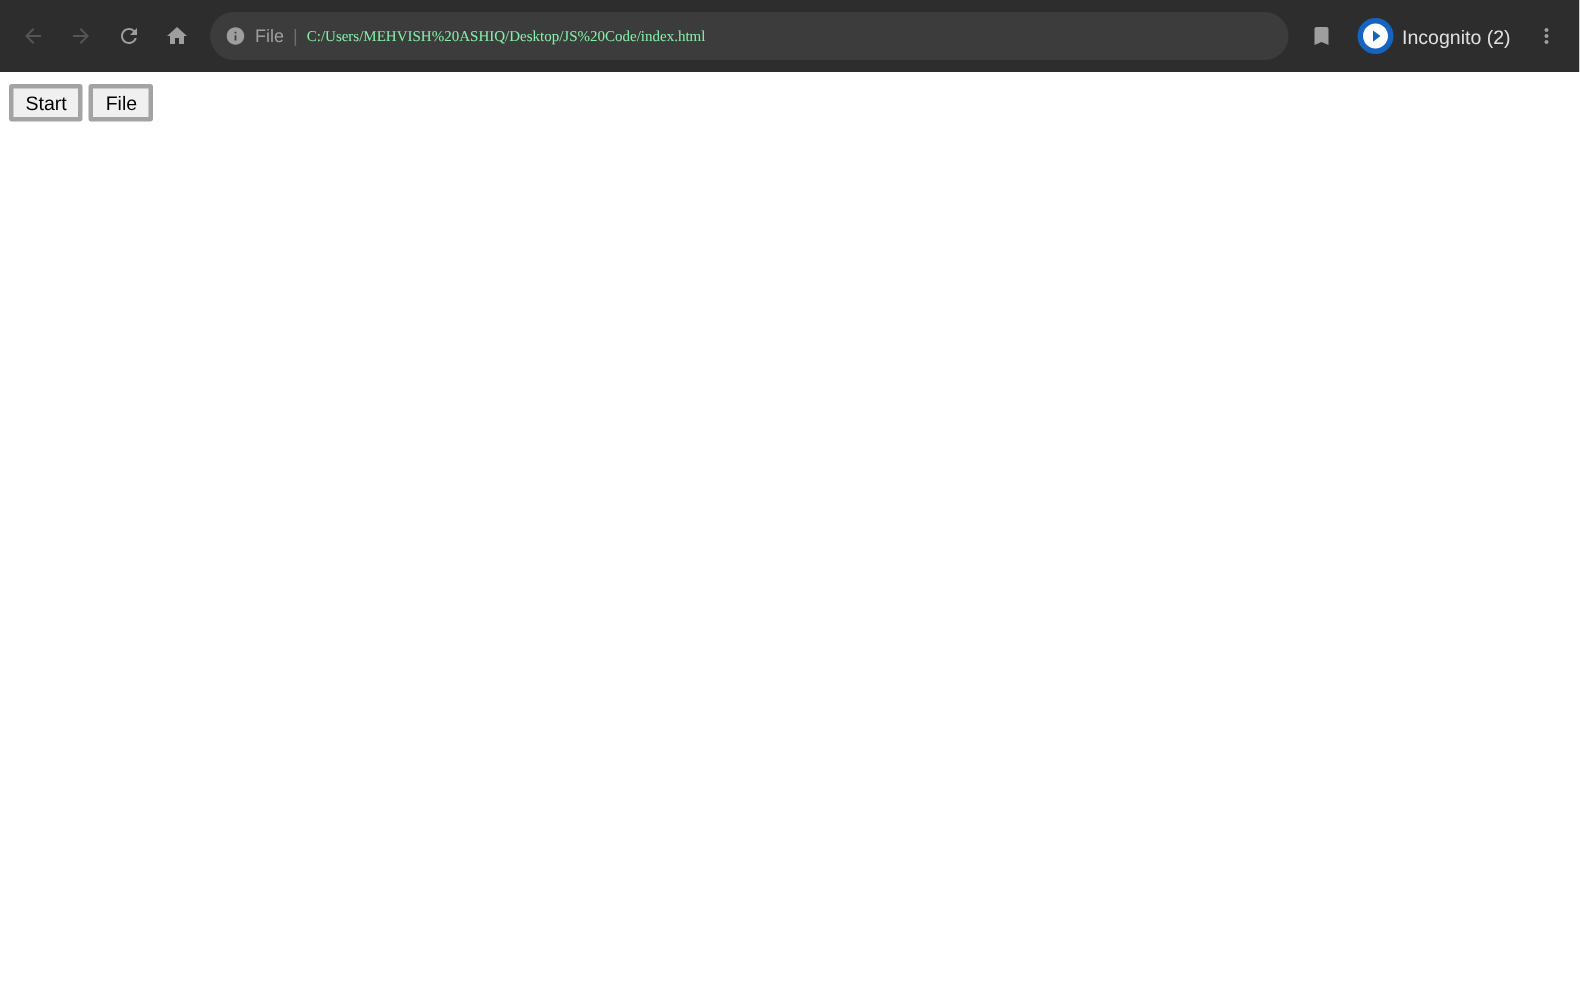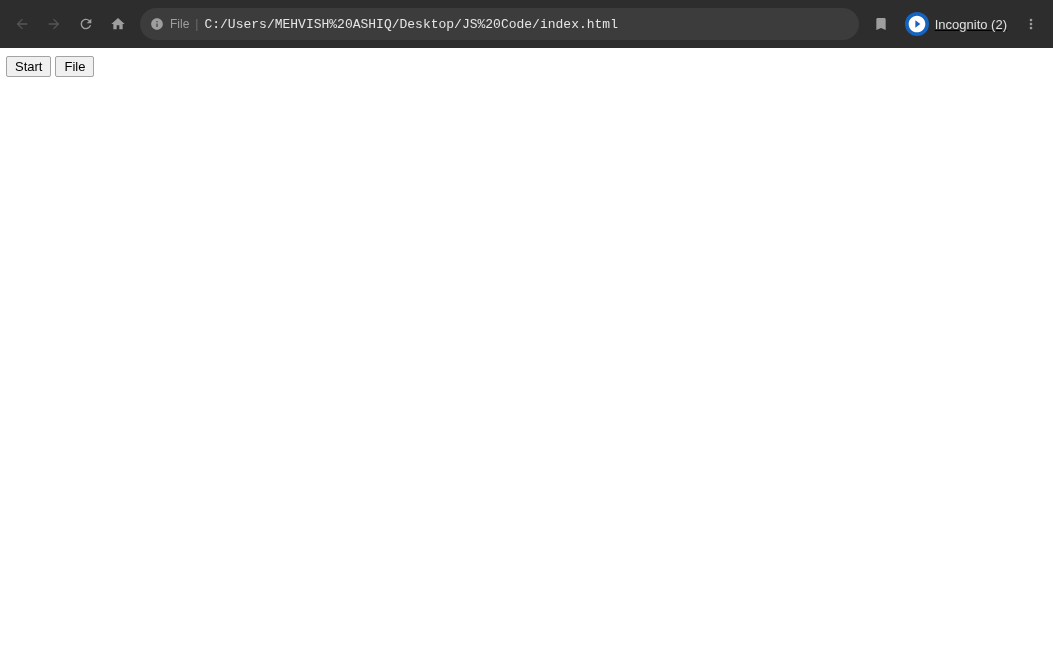--- a/index.html
+++ b/index.html
@@ -81,33 +81,32 @@
       font-family: Arial, sans-serif;
       white-space: nowrap;
     }
 
     .separator {
       color: #6e6e6e;
       font-size: 12px;
     }
 
     .address-text {
-      color: #e5e5e5;
-      font-size: 13px;
-      font-family: Liberation Mono, monospace;
+      color: #86efac;
+      font-size: 10px;
+      font-family: Liberation Serif, serif;
       flex: 1;
       white-space: nowrap;
       overflow: hidden;
     }
 
     .right-controls {
       display: flex;
       align-items: center;
       gap: 4px;
-      text-decoration: underline;
     }
 
     .bookmark-btn {
       width: 28px;
       height: 28px;
       background: transparent;
       border: none;
       border-radius: 50%;
       display: flex;
       align-items: center;
@@ -191,21 +190,21 @@
     .button-row {
       display: flex;
       gap: 4px;
     }
 
     .action-btn {
       font-size: 13px;
       font-family: Arial, sans-serif;
       padding: 2px 8px;
       background: #f0f0f0;
-      border: 1px solid #a3a3a3;
+      border: 3px solid #a3a3a3;
       border-radius: 2px;
       cursor: pointer;
       color: #000000;
     }
   </style>
 </head>
 <body>
 
 <div class="browser-chrome">
   <div class="nav-buttons">

